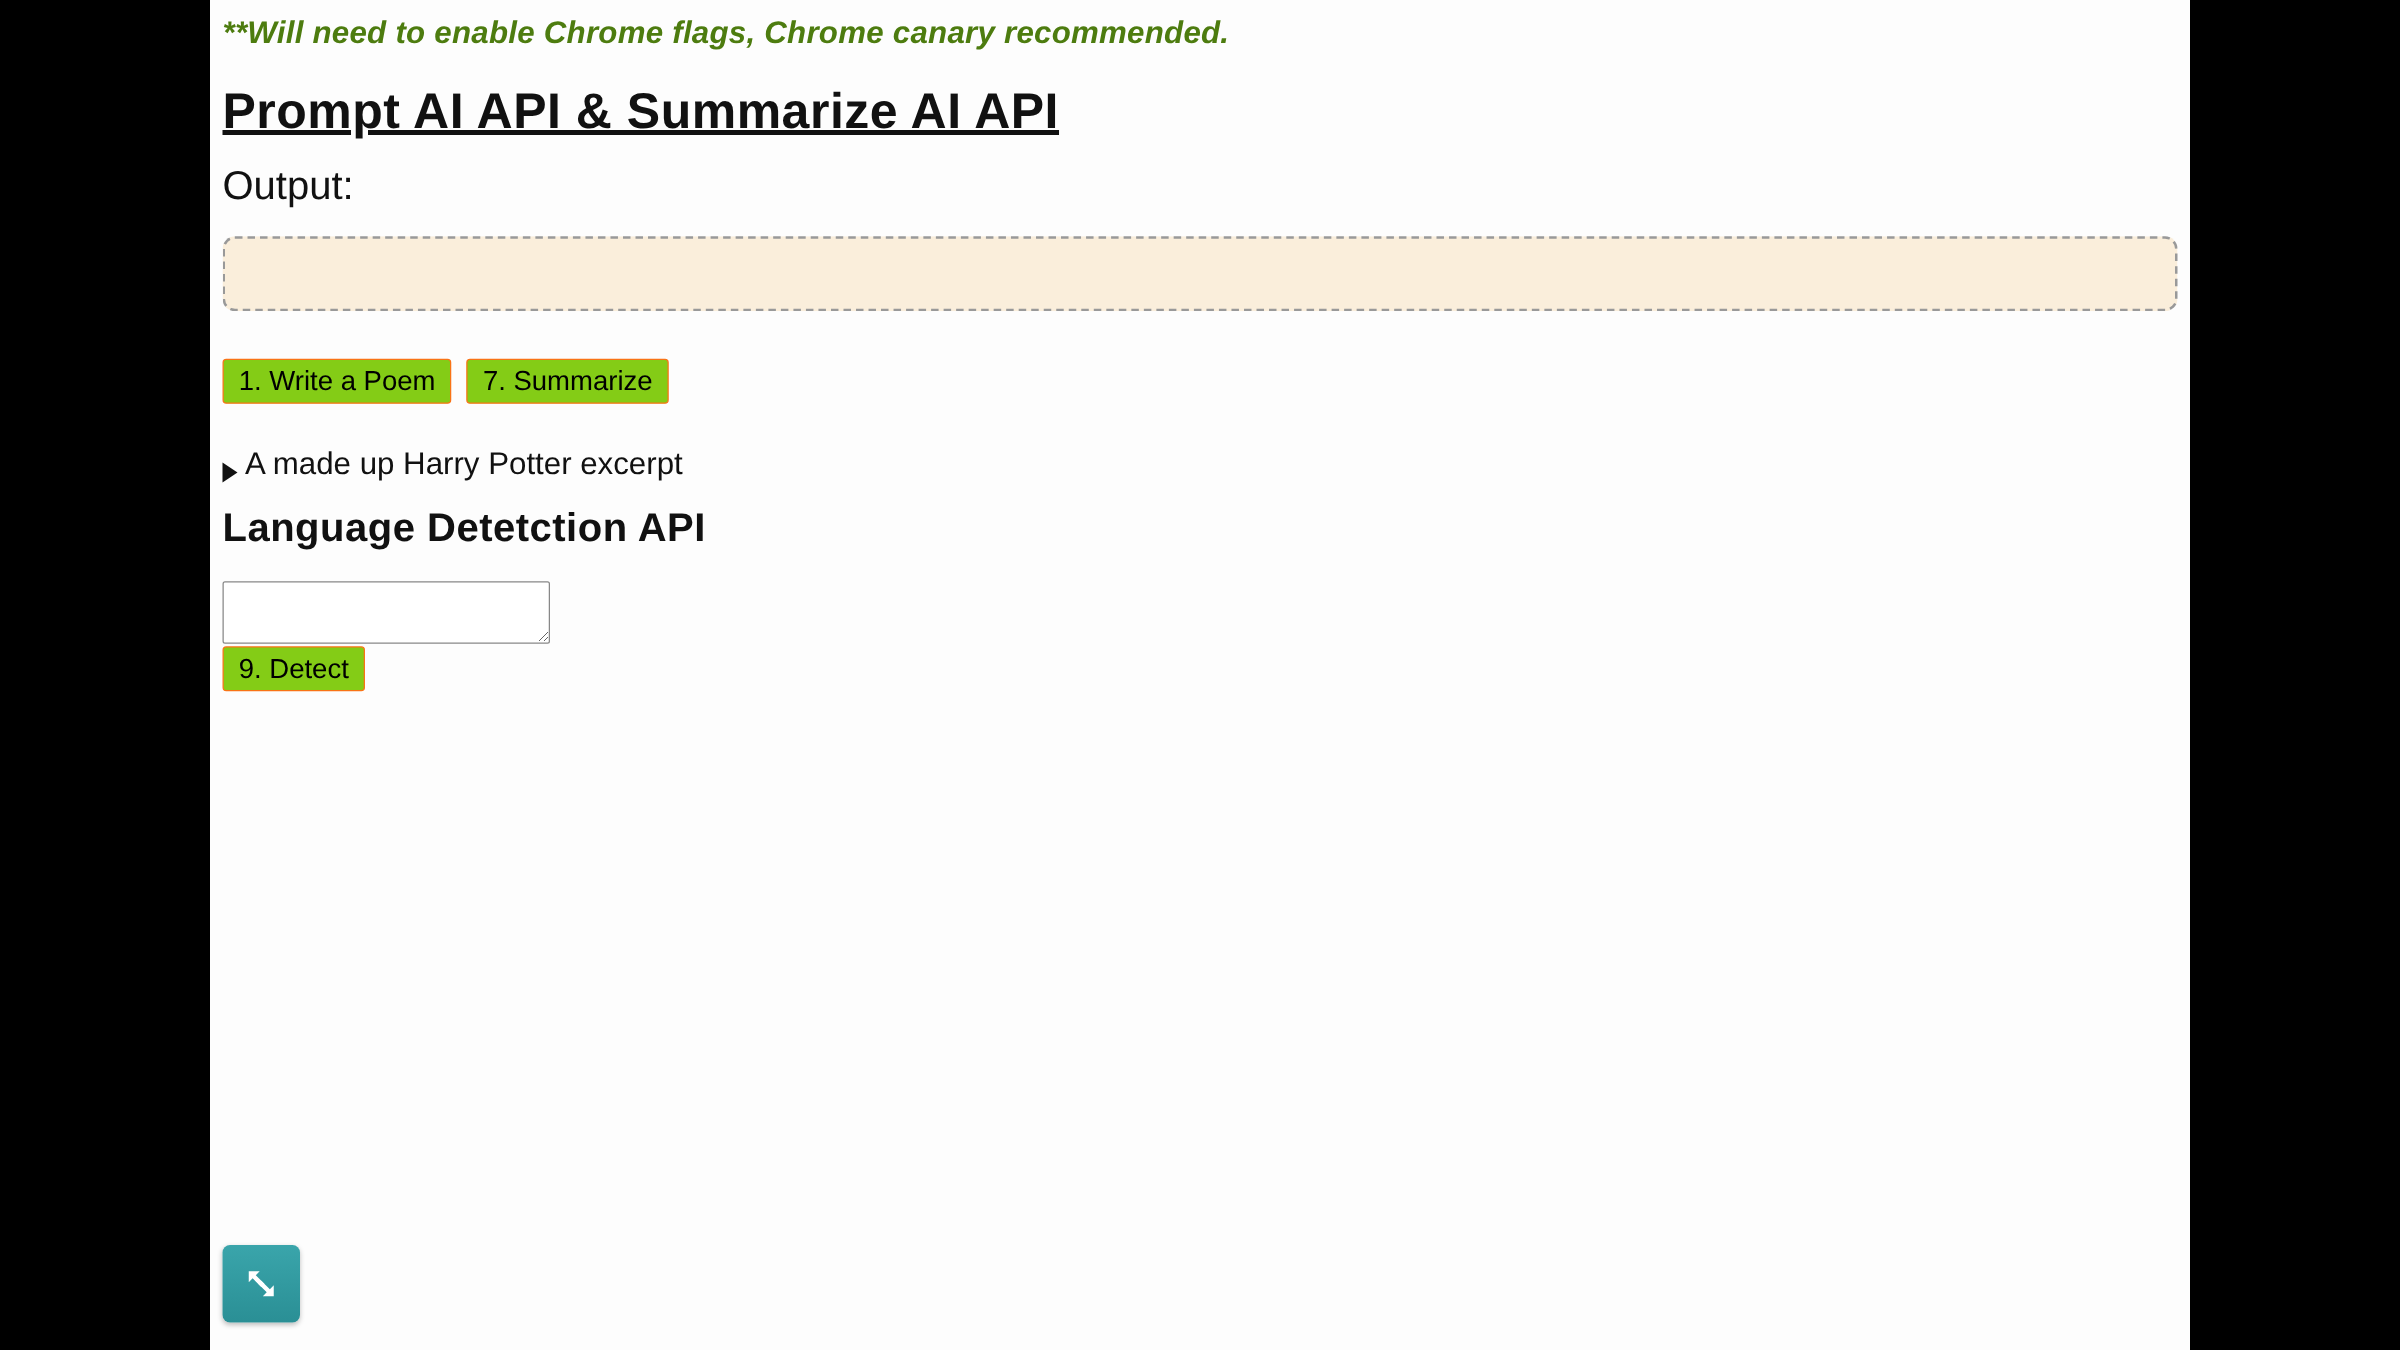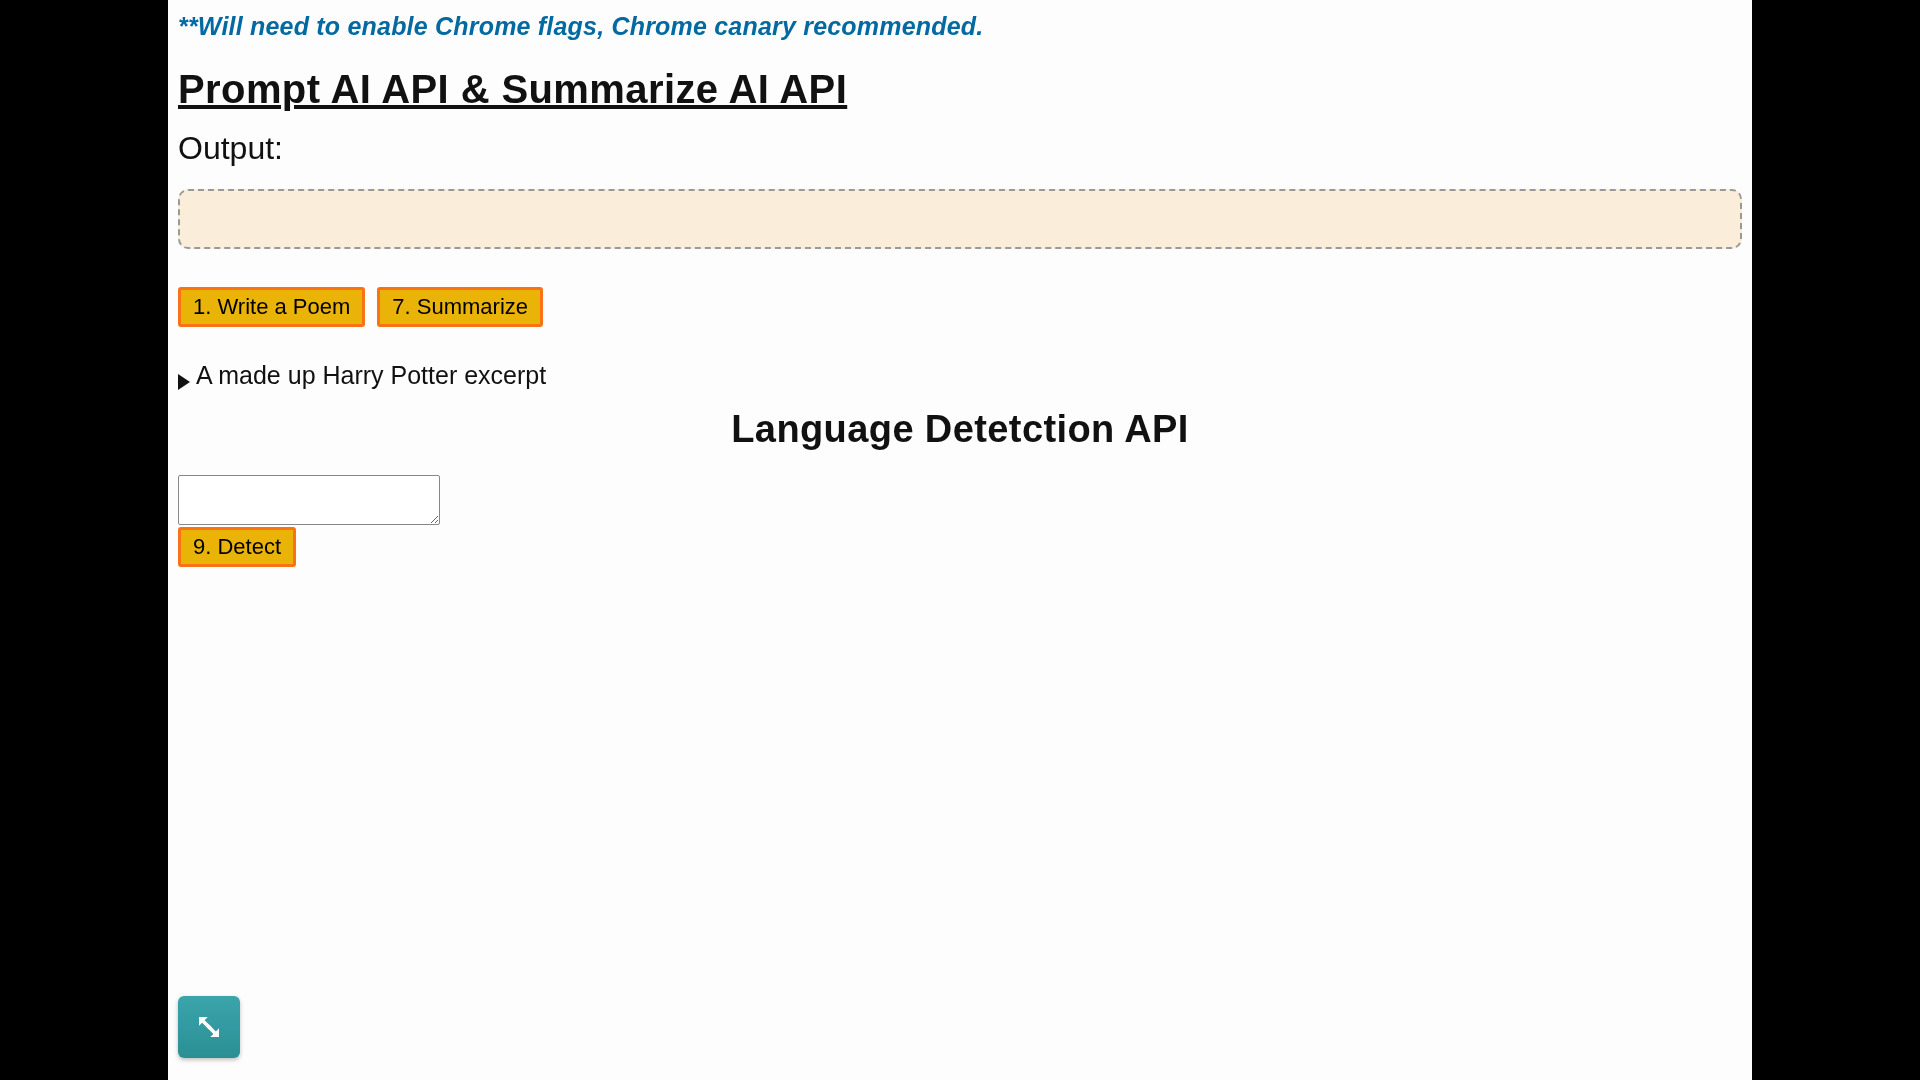--- a/index.html
+++ b/index.html
@@ -16,21 +16,21 @@
     top: 0;
     width: 1584px;
     height: 1080px;
     background: #fdfdfd;
     box-sizing: border-box;
     padding: 12px 10px 10px 10px;
     color: #111;
   }
   .note {
     font-style: italic;
-    color: #0369a1;
+    color: #4d7c0f;
     font-weight: 600;
     font-size: 25px;
     letter-spacing: 0.2px;
   }
   h1.title {
     font-size: 40px;
     font-weight: 800;
     margin: 26px 0 18px 0;
     letter-spacing: 0.4px;
     text-decoration: underline;
@@ -52,46 +52,45 @@
     color: #333;
   }
   .btn-row {
     display: flex;
     gap: 12px;
     margin-bottom: 34px;
   }
   button.app-btn {
     font-size: 22px;
     padding: 4px 12px;
-    background: #eab308;
-    border: 3px solid #f97316;
+    background: #84cc16;
+    border: 1px solid #f97316;
     border-radius: 3px;
     cursor: pointer;
   }
   .disclosure {
     display: flex;
     align-items: flex-end;
     gap: 6px;
     font-size: 25px;
     margin-bottom: 18px;
     cursor: default;
   }
   .disclosure .tri {
     display: inline-block;
     width: 0; height: 0;
     border-top: 8px solid transparent;
     border-bottom: 8px solid transparent;
     border-left: 12px solid #111;
   }
   h1.sub-title {
-    font-size: 38px;
+    font-size: 32px;
     font-weight: 800;
     margin: 10px 0 24px 0;
     letter-spacing: 0.4px;
-    text-align: center;
   }
   textarea.detect-input {
     width: 262px;
     height: 50px;
     font-size: 18px;
     border: 1px solid #888;
     border-radius: 2px;
     padding: 4px 6px;
     display: block;
     resize: both;

